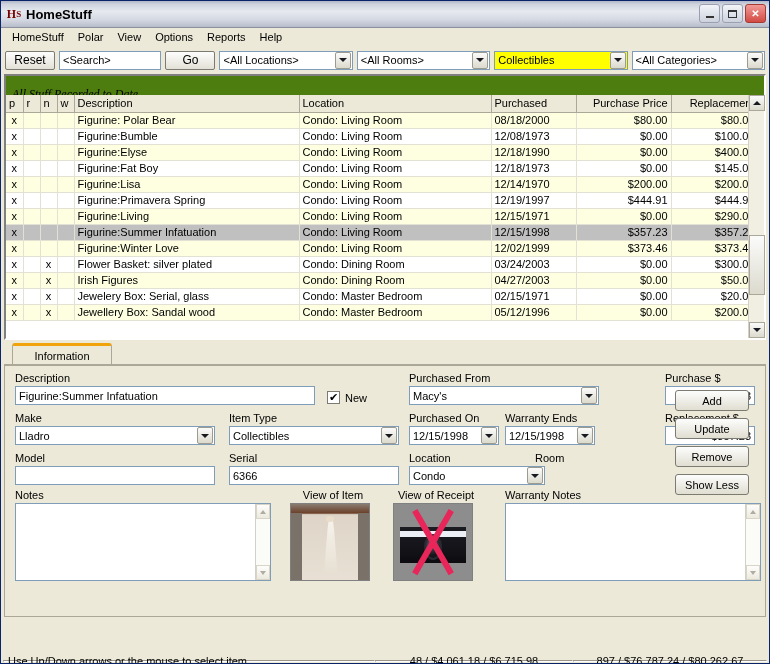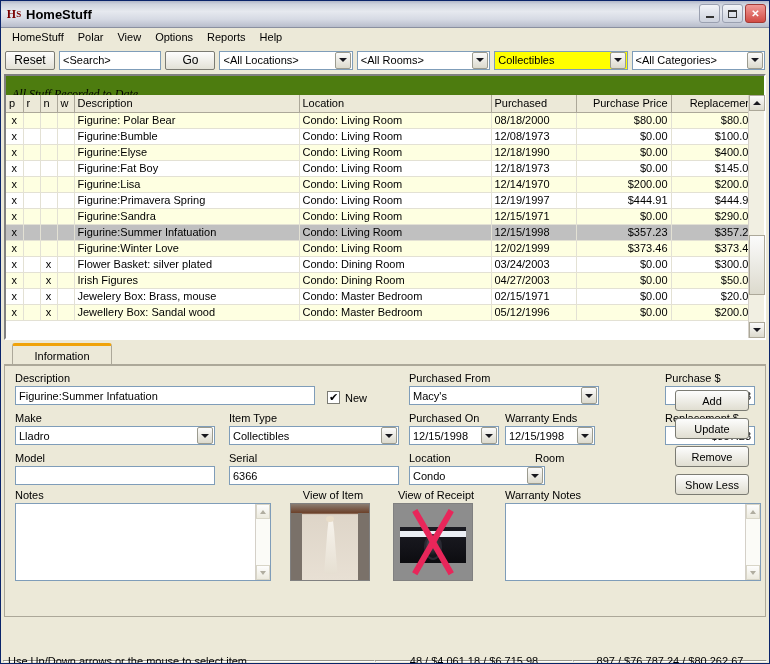--- a/index.html
+++ b/index.html
@@ -453,21 +453,21 @@
               <td class="">Condo: Living Room</td>
               <td class="">12/19/1997</td>
               <td class="num">$444.91</td>
               <td class="num">$444.91</td>
             </tr>
             <tr class="r-odd">
               <td class="ctr">x</td>
               <td class="ctr"></td>
               <td class="ctr"></td>
               <td class="ctr"></td>
-              <td class="">Figurine:Sandra</td>
+              <td class="">Figurine:Living</td>
               <td class="">Condo: Living Room</td>
               <td class="">12/15/1971</td>
               <td class="num">$0.00</td>
               <td class="num">$290.00</td>
             </tr>
             <tr class="r-sel">
               <td class="ctr">x</td>
               <td class="ctr"></td>
               <td class="ctr"></td>
               <td class="ctr"></td>
@@ -508,21 +508,21 @@
               <td class="">Condo: Dining Room</td>
               <td class="">04/27/2003</td>
               <td class="num">$0.00</td>
               <td class="num">$50.00</td>
             </tr>
             <tr class="r-even">
               <td class="ctr">x</td>
               <td class="ctr"></td>
               <td class="ctr">x</td>
               <td class="ctr"></td>
-              <td class="">Jewelery Box: Brass, mouse</td>
+              <td class="">Jewelery Box: Serial, glass</td>
               <td class="">Condo: Master Bedroom</td>
               <td class="">02/15/1971</td>
               <td class="num">$0.00</td>
               <td class="num">$20.00</td>
             </tr>
             <tr class="r-odd">
               <td class="ctr">x</td>
               <td class="ctr"></td>
               <td class="ctr">x</td>
               <td class="ctr"></td>

